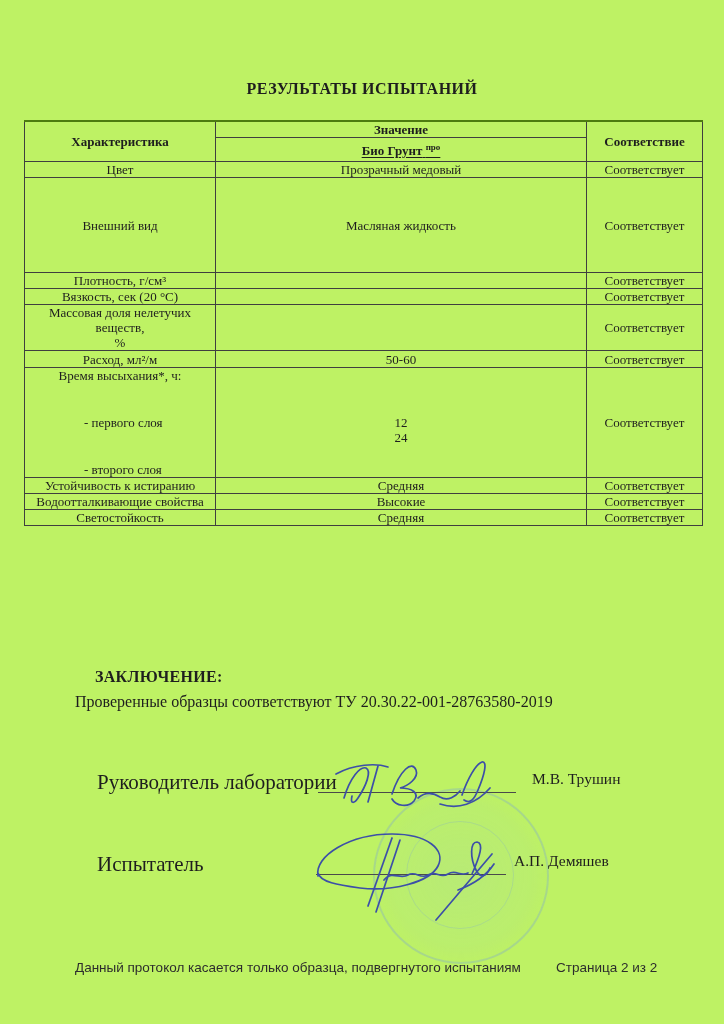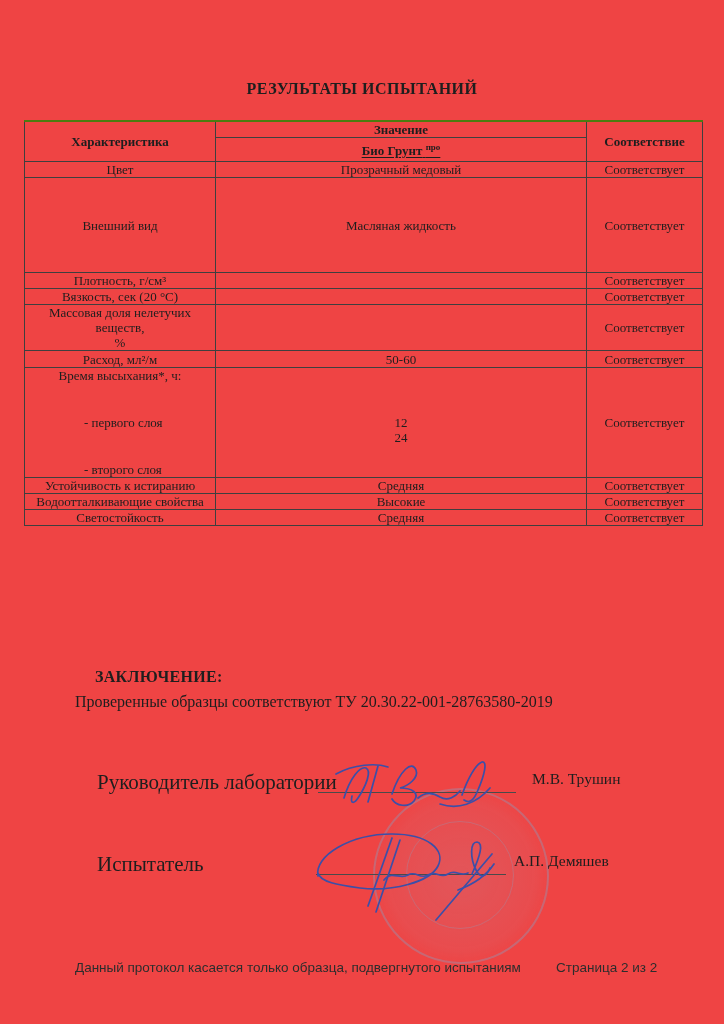--- a/index.html
+++ b/index.html
@@ -1,20 +1,20 @@
 <!DOCTYPE html>
 <html lang="ru"><head>
 <meta charset="utf-8">
 <style>
   html, body { margin: 0; padding: 0; background: #e8e8e8; }
   .page {
     position: relative;
     width: 724px; height: 1024px;
     margin: 0 auto;
-    background: #ef4444;
+    background: #bef264;
     font-family: "Liberation Serif", "DejaVu Serif", serif;
     color: #1e1e1e;
     overflow: hidden;
   }
   .doc-title {
     position: absolute; top: 80px; left: 0; width: 724px;
     text-align: center;
     font-size: 16px; font-weight: bold; letter-spacing: 0.5px;
   }
   

